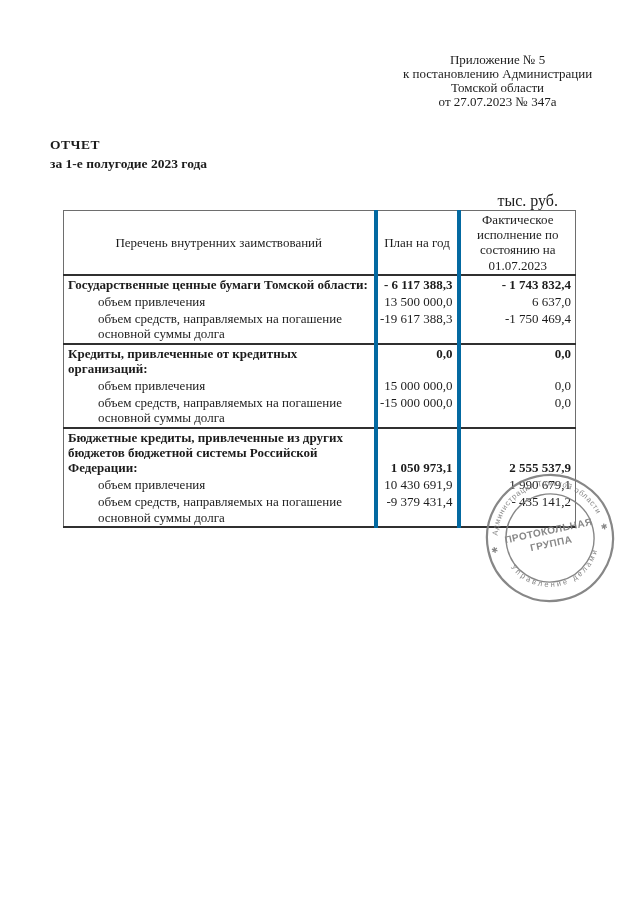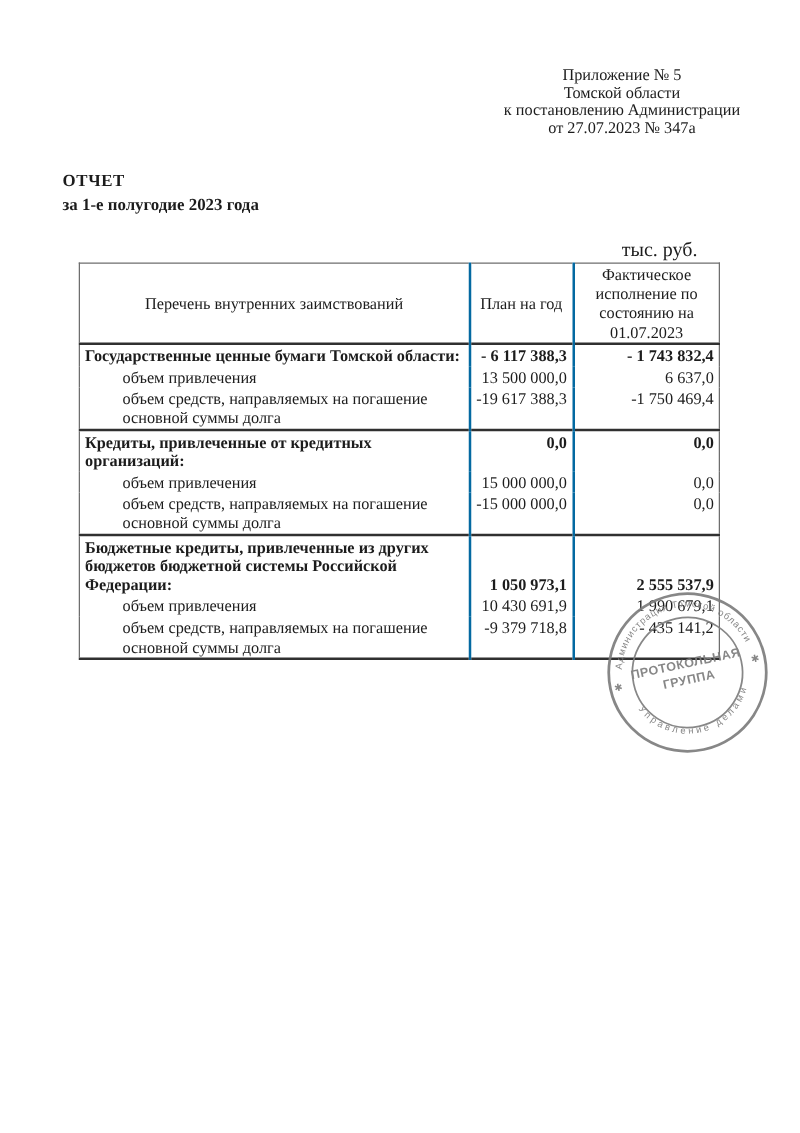--- a/index.html
+++ b/index.html
@@ -29,21 +29,21 @@
   }
   
   .tbl-wrap{position:absolute;left:63px;top:210px;}
   table{
     border-collapse:collapse;table-layout:fixed;width:512px;
     font-size:13px;line-height:15.2px;
   }
   table{border:1px solid #6e6e6e;border-bottom:2px solid #303030;}
   col.c1{width:312px;}col.c2{width:83px;}col.c3{width:117px;}
   th,td{padding:0;}
-  td+td,th+th{border-left:2px solid #0369a1;}
+  td+td,th+th{border-left:4px solid #0369a1;}
   thead tr{border-bottom:2px solid #303030;height:57px;}
   th{font-weight:normal;text-align:center;vertical-align:middle;padding:1px 1px;}
   tbody{border-top:2px solid #303030;}
   tbody tr{vertical-align:top;}
   td.lab{padding-left:4px;padding-right:1px;}
   td.sub{padding-left:34px;padding-right:1px;}
   td.num{text-align:right;padding-right:4px;white-space:nowrap;}
   tr.grp td{font-weight:bold;}
   td.vab{vertical-align:bottom;}
   tbody td{padding-top:1px;padding-bottom:1px;}
@@ -55,22 +55,22 @@
   .stamp .star{font-size:8px;}
   .stamp .cent{font-size:10px;letter-spacing:.4px;font-weight:bold;}
 </style>
 </head>
 <body>
 
 <div class="page">
 
   <div class="ref-block">
     <div>Приложение № 5</div>
+    <div>к постановлению Администрации</div>
     <div>Томской области</div>
-    <div>к постановлению Администрации</div>
     <div>от 27.07.2023 № 347а</div>
   </div>
 
   <div class="title-block">
     <div class="t1">ОТЧЕТ</div>
     <div>за 1-е полугодие 2023 года</div>
   </div>
 
   <div class="units">тыс. руб.</div>
 
@@ -131,21 +131,21 @@
           <td class="num vab">1 050 973,1</td>
           <td class="num vab">2 555 537,9</td>
         </tr>
         <tr>
           <td class="sub">объем привлечения</td>
           <td class="num">10 430 691,9</td>
           <td class="num">1 990 679,1</td>
         </tr>
         <tr>
           <td class="sub">объем средств, направляемых на погашение основной суммы долга</td>
-          <td class="num">-9 379 718,8</td>
+          <td class="num">-9 379 431,4</td>
           <td class="num">- 435 141,2</td>
         </tr>
       </tbody>
     </table>
   </div>
 
   <svg class="stamp" width="140" height="140" viewBox="0 0 140 140">
     <defs>
       <path id="arcTop" d="M 17.5 70 A 52.5 52.5 0 0 1 122.5 70"></path>
       <path id="arcBot" d="M 21 70 A 49 49 0 0 0 119 70"></path>

